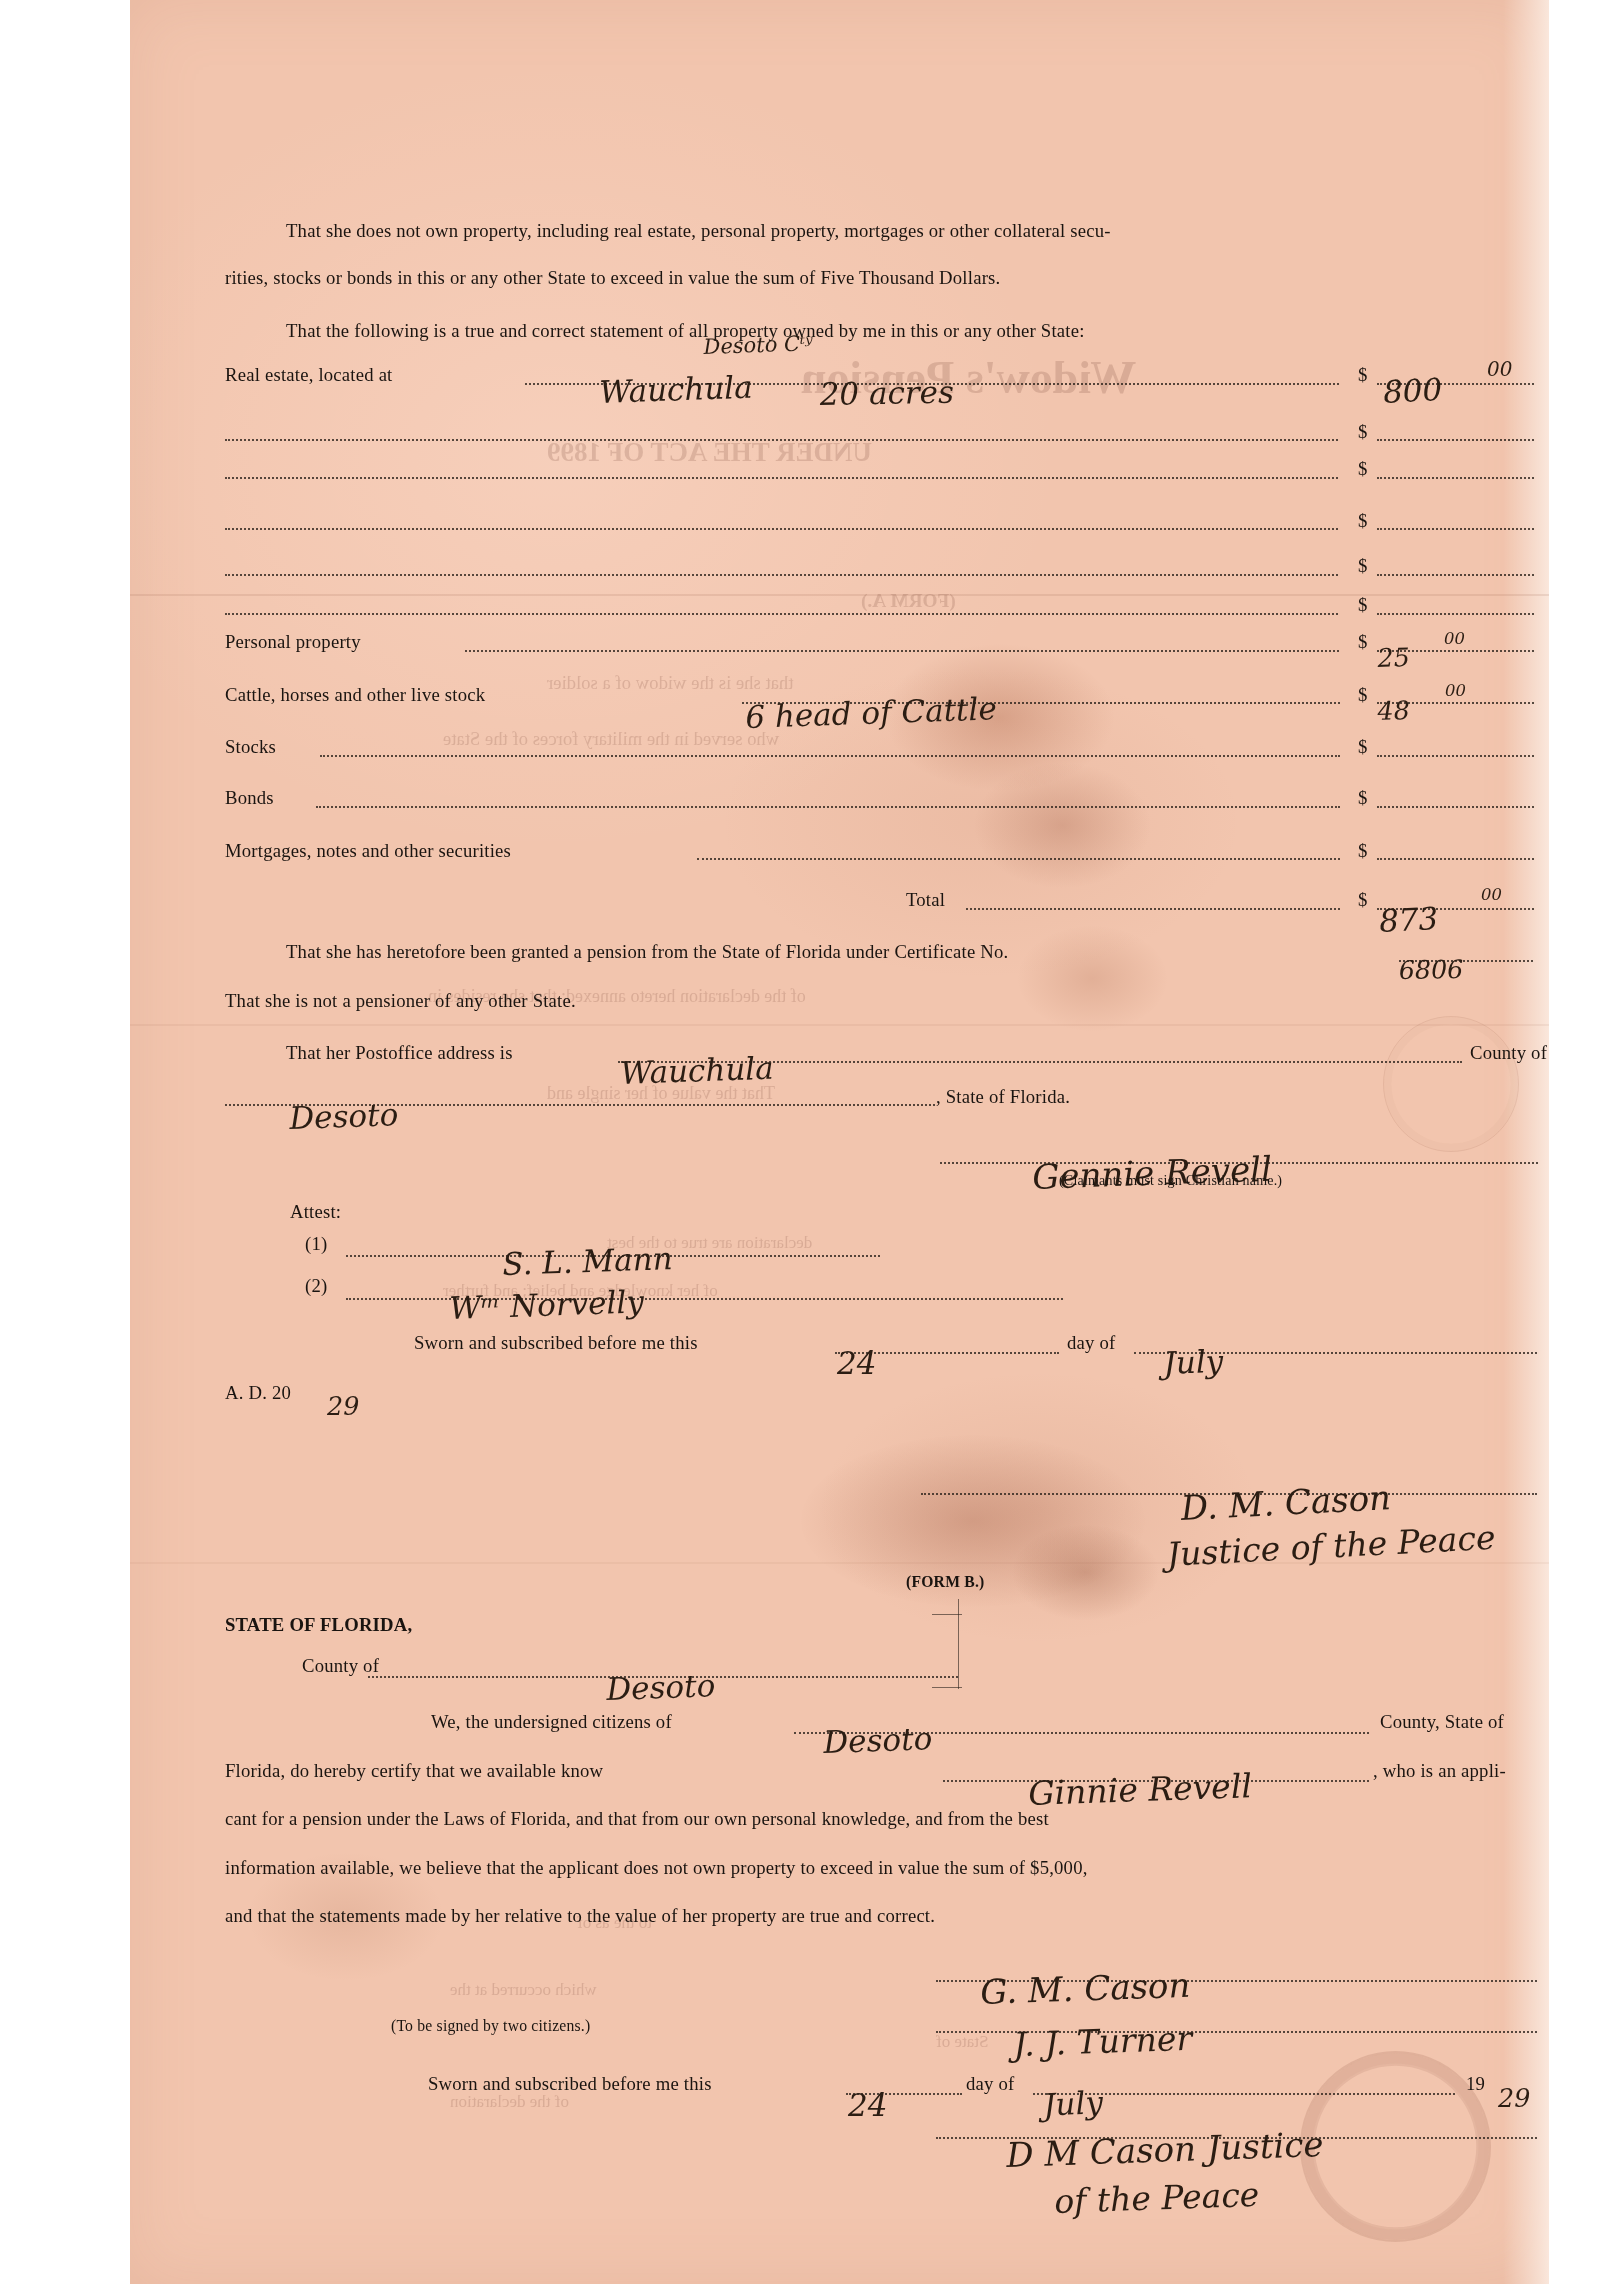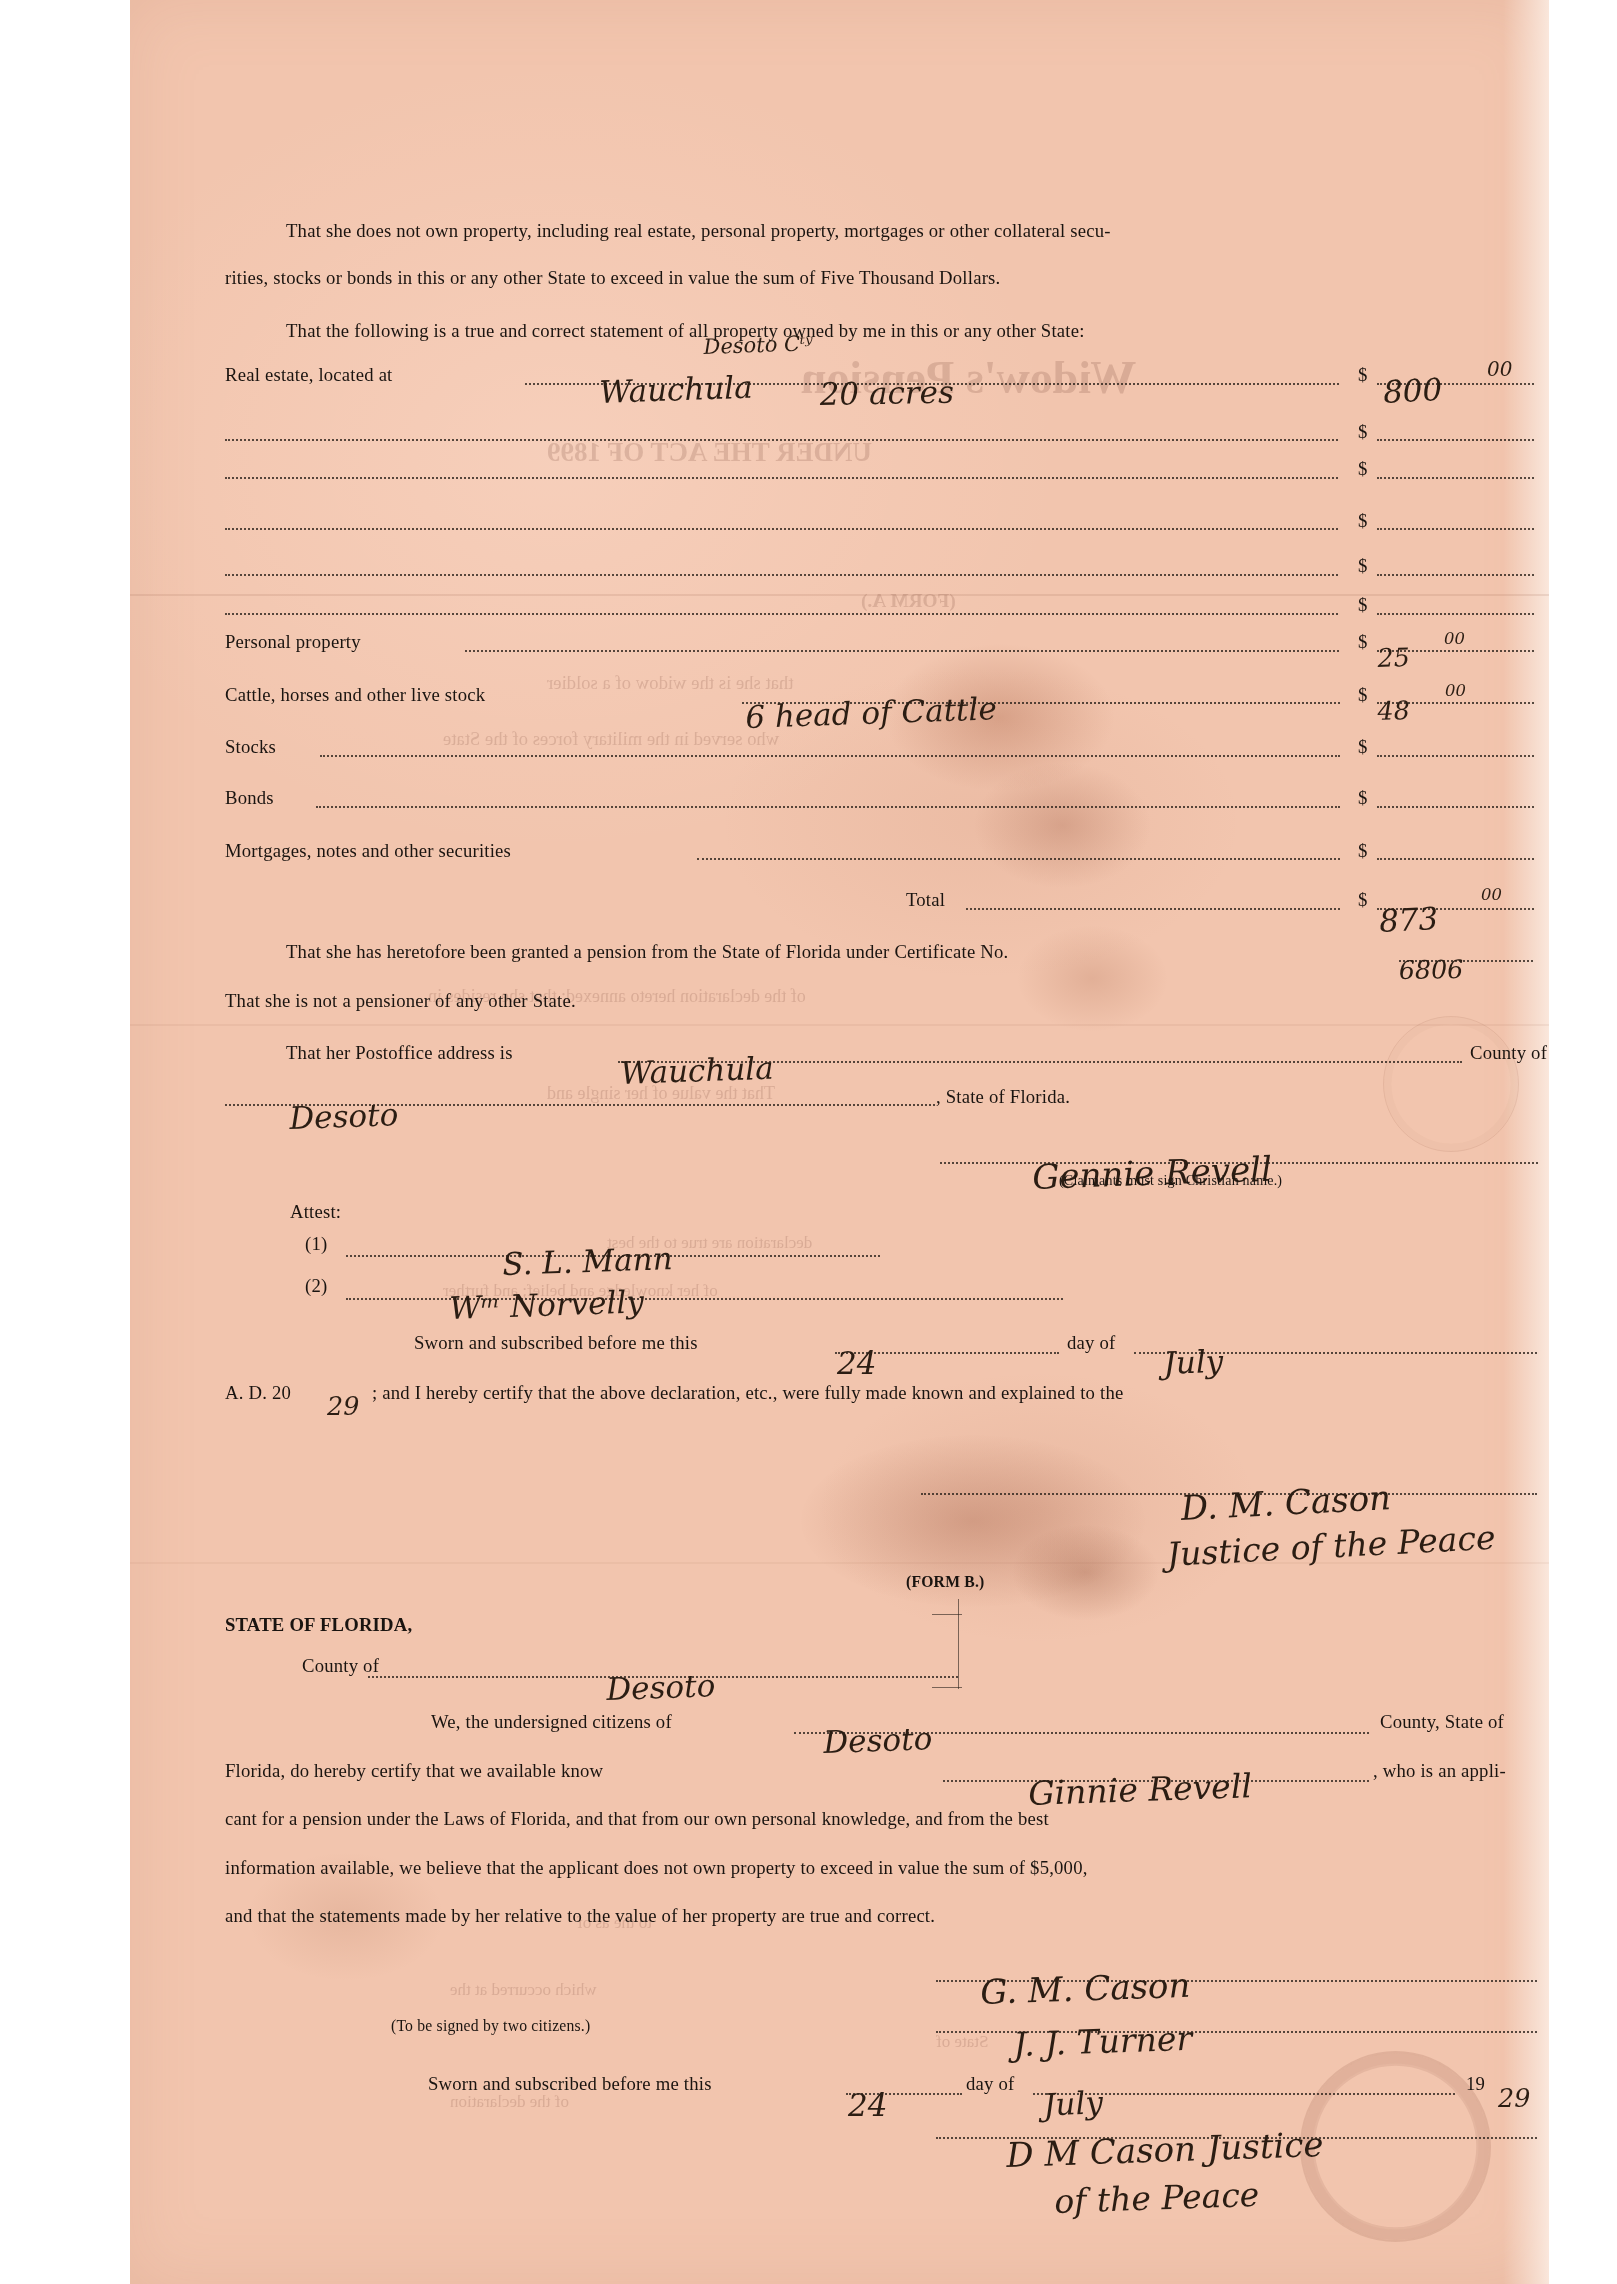--- a/index.html
+++ b/index.html
@@ -286,21 +286,20 @@
 
     <div class="pline" style="left:285px; top:1332px;">Sworn and subscribed before me this</div>
     <div class="dots" style="left:706px; top:1352px; width:224px;"></div>
     <div class="pline" style="left:938px; top:1332px;">day of</div>
     <div class="dots" style="left:1005px; top:1352px; width:403px;"></div>
     <div class="hw ink big" style="left:708px; top:1345px;">24</div>
     <div class="hw ink big" style="left:1035px; top:1345px; transform:rotate(-2deg);">July</div>
 
     <div class="pline" style="left:96px; top:1382px;">A. D. 20</div>
     <div class="hw ink med" style="left:198px; top:1391px;">29</div>
-    <div class="pline" style="left:243px; top:1382px;">; and I hereby certify that the above declaration, etc., were fully made known and explained to the</div>
 
     <div class="dots" style="left:792px; top:1493px; width:616px;"></div>
     <div class="hw ink big" style="left:1053px; top:1488px; font-size:34px; transform:rotate(-3deg);">D. M. Cason</div>
     <div class="hw ink big" style="left:1039px; top:1535px; font-size:33px; transform:rotate(-3deg);">Justice of the Peace</div>
 
     <div class="pline small bold" style="left:777px; top:1573px;">(FORM B.)</div>
 
     <div class="pline bold" style="left:96px; top:1614px;">STATE OF FLORIDA,</div>
     <div class="pline" style="left:173px; top:1655px;">County of</div>
     <div class="dots" style="left:239px; top:1676px; width:590px;"></div>

